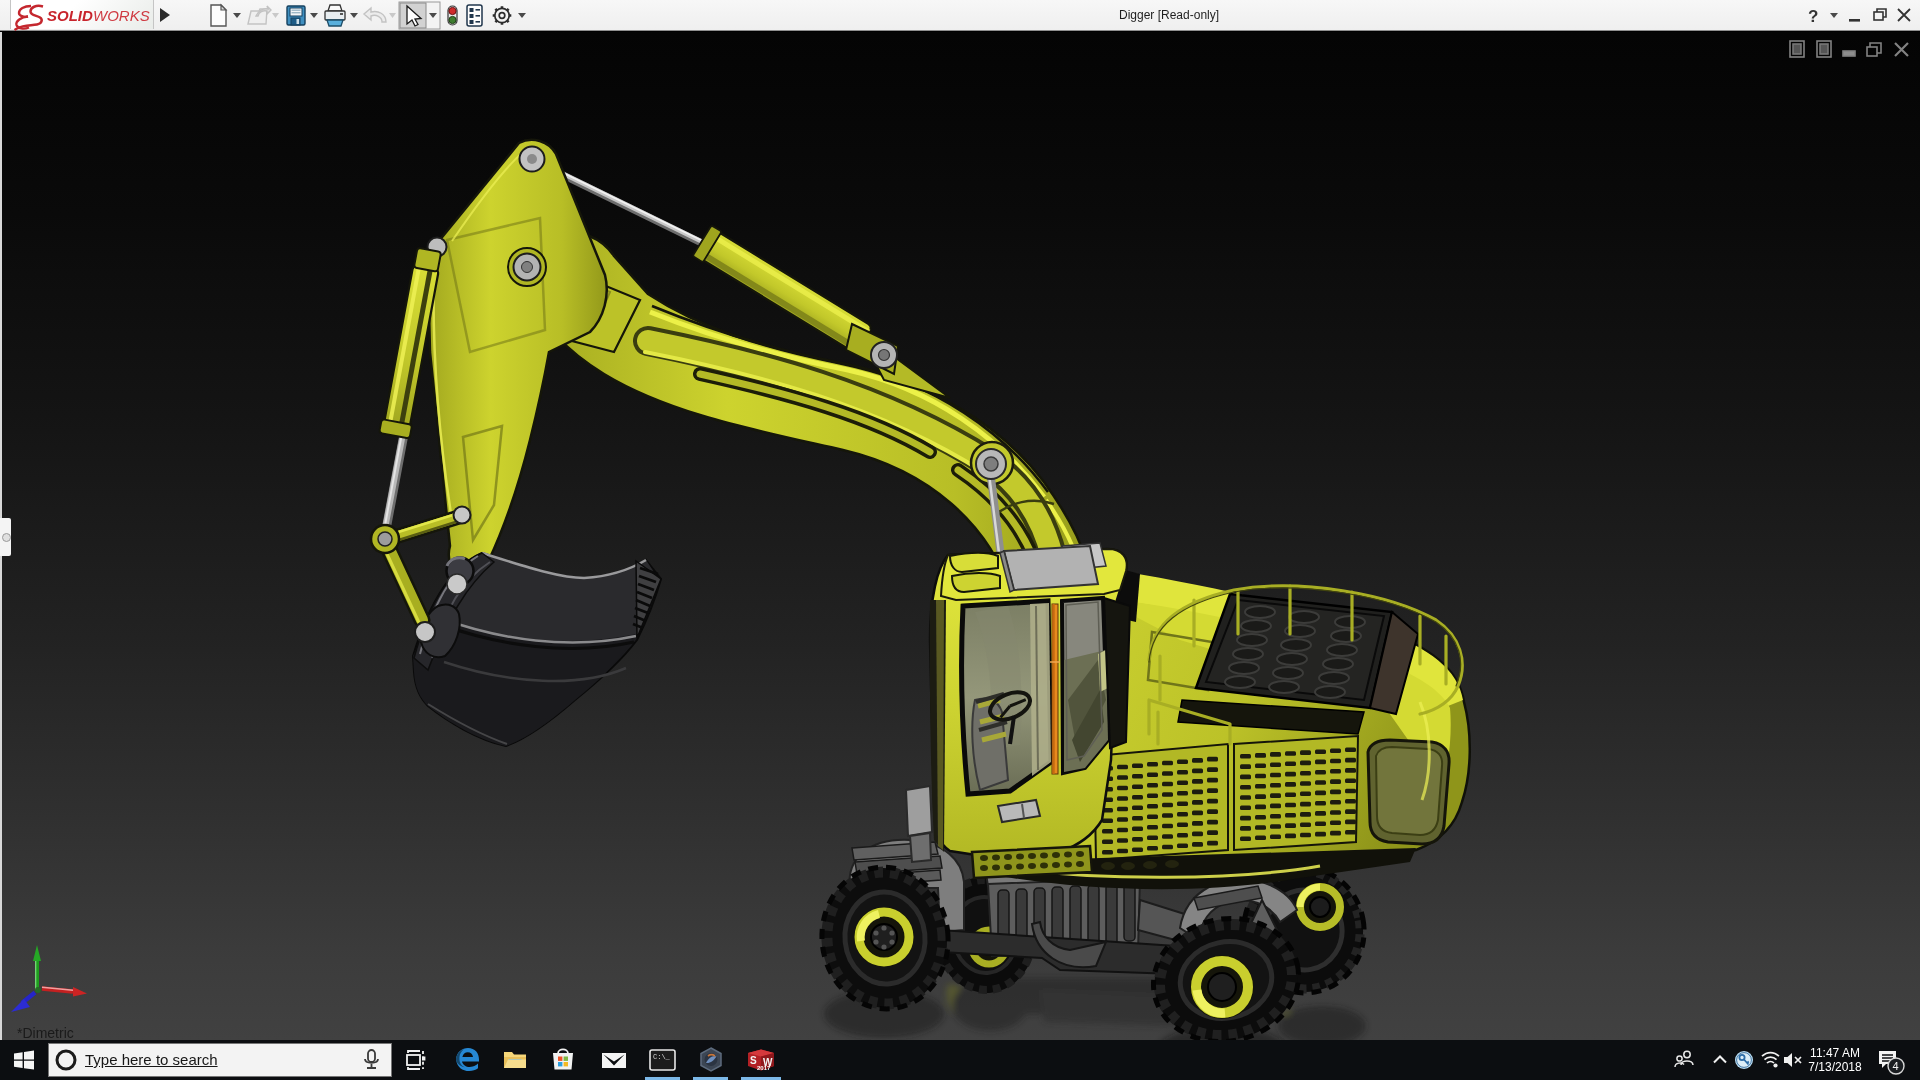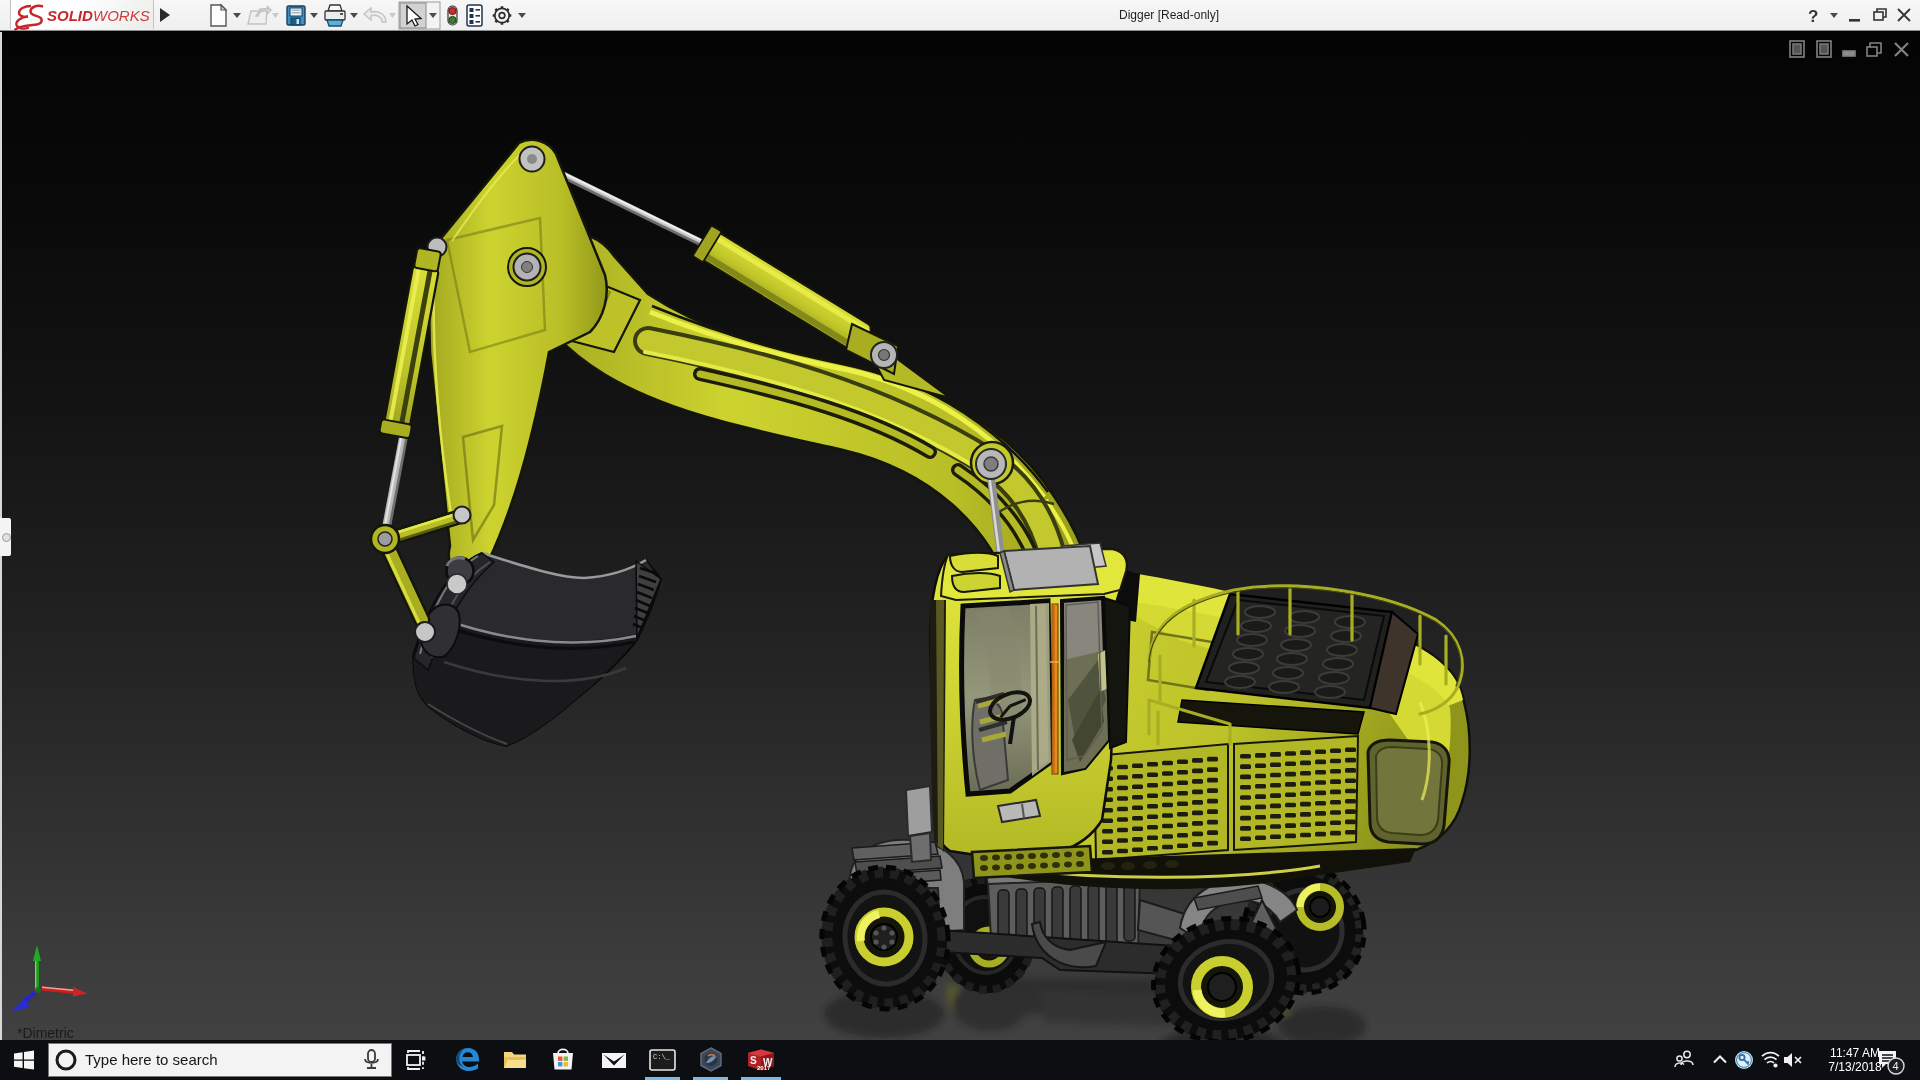--- a/index.html
+++ b/index.html
@@ -7,22 +7,22 @@
 body{font-family:"Liberation Sans",sans-serif;position:relative;}
 #toolbar{position:absolute;left:0;top:0;width:1920px;height:31px;background:linear-gradient(#f7f7f7,#efefef);border-bottom:1px solid #8f8f8f;}
 #logo{position:absolute;left:10px;top:0;width:144px;height:29px;background:linear-gradient(135deg,#ffffff 40%,#e9ece9);border-left:1px solid #c5c5c5;border-right:1px solid #c5c5c5;}
 #titletext{position:absolute;left:1119px;top:0;height:44px;line-height:30px;font-size:12px;color:#1f1f1f;}
 #viewport{position:absolute;left:0;top:32px;width:1920px;height:1008px;background:linear-gradient(180deg,#040404 0%,#0a0a0a 18%,#141414 38%,#222222 60%,#303030 78%,#3c3c3c 92%,#414141 100%);}
 #lefttab{position:absolute;left:0;top:518px;width:11px;height:38px;background:#f4f4f4;border-radius:0 2px 2px 0;}
 #lefttab .dot{position:absolute;left:2px;top:15px;width:9px;height:9px;border-radius:50%;background:#e0e0e0;border:1px solid #9a9a9a;}
 #leftstrip{position:absolute;left:0;top:32px;width:2px;height:1008px;background:#d8d8d8;}
 #taskbar{position:absolute;left:0;top:1040px;width:1920px;height:40px;background:#0c0e11;}
 #searchbox{position:absolute;left:48px;top:1043px;width:344px;height:34px;background:#f3f3f3;border:1px solid #767676;}
-#searchtext{position:absolute;left:85px;top:1045px;height:30px;line-height:30px;font-size:15px;color:#171717;}
-#clock{position:absolute;left:1806px;top:1046px;width:58px;text-align:center;color:#fff;font-size:12px;line-height:14px;margin-left:20px;}
+#searchtext{position:absolute;left:85px;top:1045px;height:30px;line-height:30px;font-size:15px;color:#171717;text-decoration:underline;}
+#clock{position:absolute;left:1806px;top:1046px;width:58px;text-align:center;color:#fff;font-size:12px;line-height:14px;}
 svg{display:block;}
 .abs{position:absolute;}
 </style>
 </head>
 <body>
 <div id="viewport"></div>
 <svg class="abs" id="machine" style="left:0;top:32px" width="1920" height="1008" viewBox="0 32 1920 1008">
 <defs>
   <linearGradient id="yel1" x1="0" y1="0" x2="0" y2="1">
     <stop offset="0" stop-color="#d8dd36"></stop>

